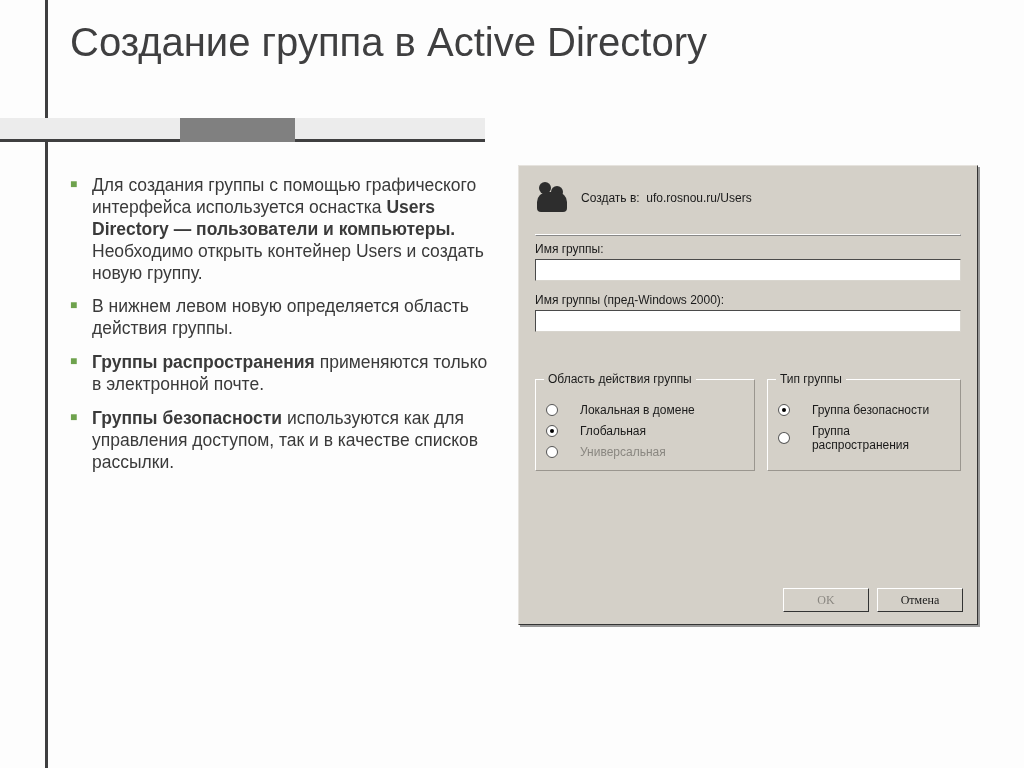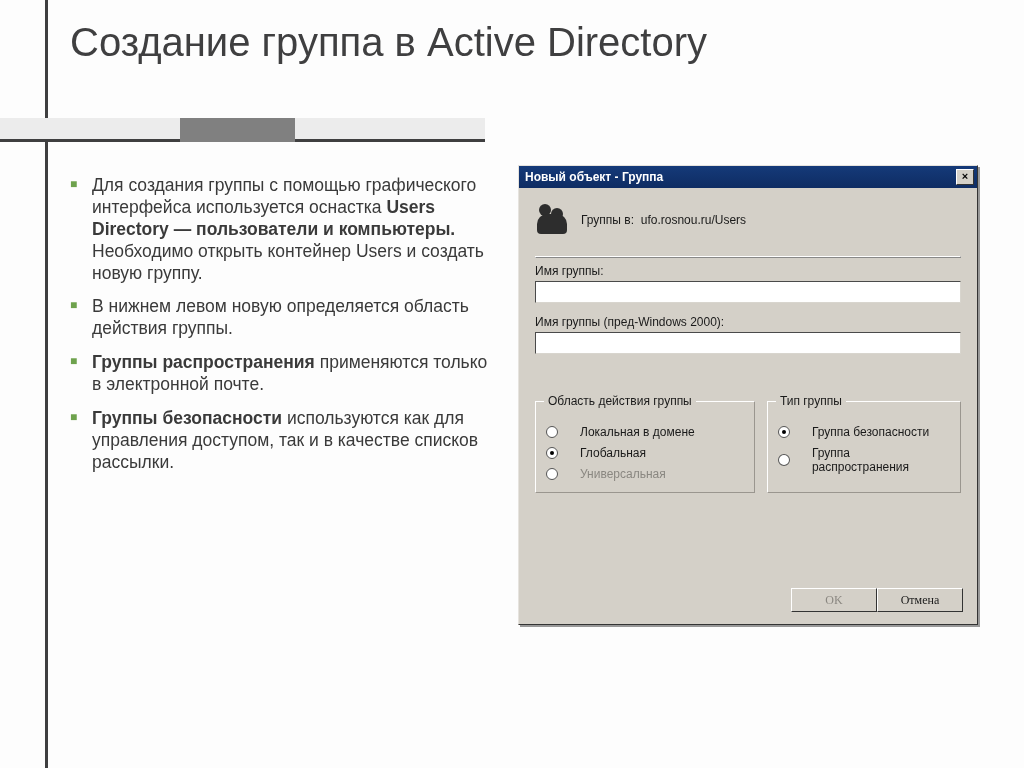--- a/index.html
+++ b/index.html
@@ -158,21 +158,21 @@
   .radiorow.disabled{color:#8a8781;}
   .radio{
     width:12px;height:12px;border-radius:50%;
     background:#fff;border:1px solid #555;
     position:relative;
   }
   .radio.checked::after{
     content:"";position:absolute;inset:3px;border-radius:50%;background:#000;
   }
   .btnrow{
-    position:absolute;bottom:12px;right:14px;display:flex;
+    position:absolute;bottom:12px;right:14px;display:flex;gap:8px;
   }
   .btn2k{
     width:86px;height:24px;
     background:#d4d0c8;
     border:1px solid #333;
     border-top-color:#fff;border-left-color:#fff;
     font:12px Tahoma;text-align:center;line-height:22px;
   }
   .btn2k.disabled{color:#8a8781;}
   .inner-groove{
@@ -200,35 +200,29 @@
       <li>
         <b>Группы распространения</b><span> применяются только в электронной почте.</span>
       </li>
       <li>
         <b>Группы безопасности</b><span> используются как для управления доступом, так и в качестве списков рассылки.</span>
       </li>
     </ul>
   </div>
 
   <div class="win">
-    <div class="titlebar">
-      <span>Новый объект - Группа</span>
-      <span class="winbtn">
-        <span>×</span>
-      </span>
-    </div>
     <div class="win-body">
       <div class="createrow">
         <div class="grpicon">
           <div class="head1"></div>
             <div class="head2"></div>
             <div class="body"></div>
         </div>
         <div class="createtext">
-          <span>Группы в:</span>&nbsp;&nbsp;<span>ufo.rosnou.ru/Users</span>
+          <span>Создать в:</span>&nbsp;&nbsp;<span>ufo.rosnou.ru/Users</span>
         </div>
       </div>
       <div class="inner-groove"></div>
 
       <div class="grfield">
         <label>Имя группы:</label>
         <input type="text" value="" style="">
       </div>
       <div class="grfield">
         <label>Имя группы (пред-Windows 2000):</label>

